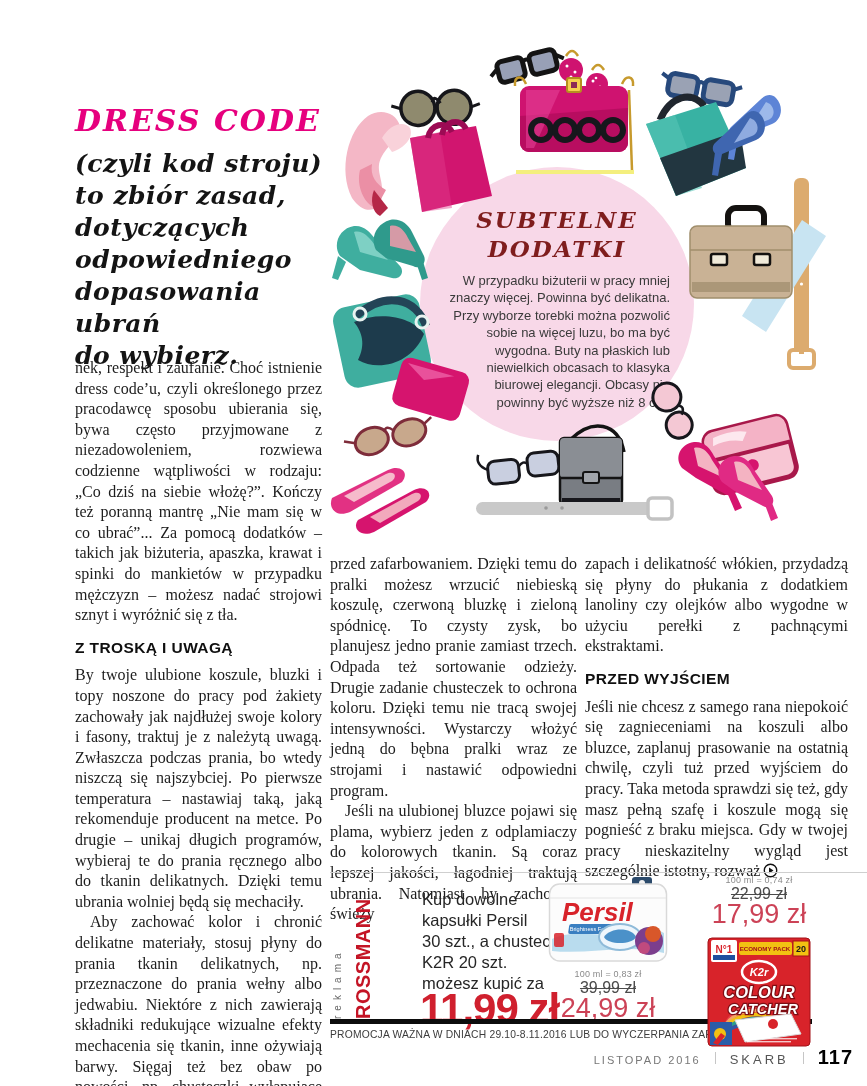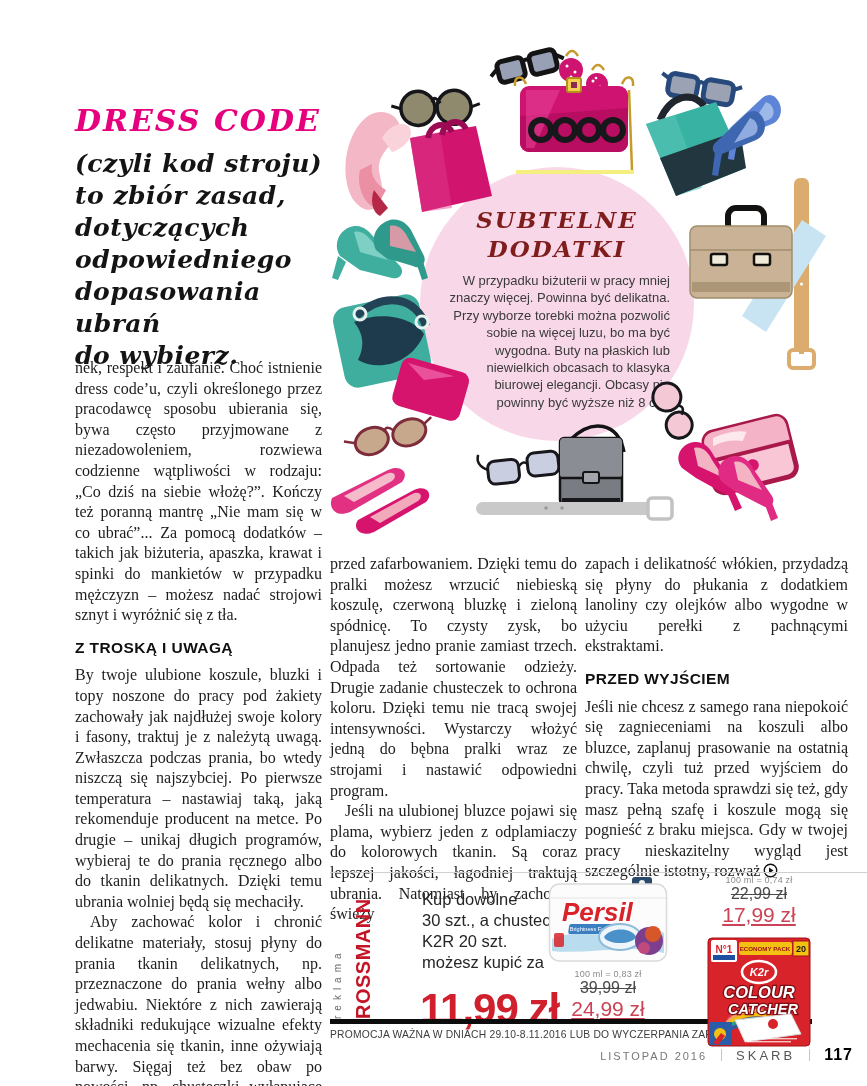--- a/index.html
+++ b/index.html
@@ -34,29 +34,29 @@
   .ad-brand{position:absolute;left:22px;top:14px;height:132px;writing-mode:vertical-rl;
             transform:rotate(180deg);font-size:20px;font-weight:bold;letter-spacing:.5px;color:#c41425;}
   .ad-offer{position:absolute;left:92px;top:16px;width:180px;font-size:16.5px;line-height:21px;color:#262626;}
   .ad-price-main{position:absolute;left:90px;top:112px;font-size:42px;font-weight:bold;
                  letter-spacing:-1px;color:#d0202e;}
   .pack-block{position:absolute;text-align:center;}
   .persil-block{left:213px;top:4px;width:130px;}
   .k2r-block{left:368px;top:2px;width:122px;z-index:3;}
   .unit-price{font-size:9px;color:#8a8a8a;letter-spacing:.2px;}
   .old-price{font-size:16px;color:#4a4a4a;text-decoration:line-through;line-height:18px;}
-  .new-price{font-size:21px;color:#cc4256;line-height:23px;text-decoration:underline;}
+  .new-price{font-size:27px;color:#cc4256;line-height:23px;}
   .ad-bar{position:absolute;left:0;top:146px;width:482px;height:5px;background:#0c0c0c;z-index:2;}
   .ad-disclaimer{position:absolute;left:0;top:156px;font-size:10.3px;color:#3c3c3c;letter-spacing:.2px;}
   
   .footer{position:absolute;right:14px;top:1046px;display:flex;align-items:baseline;gap:14px;
           font-family:"Liberation Sans",sans-serif;}
   .footer .issue{font-size:11px;letter-spacing:2px;color:#777;}
   .footer .mag{font-size:13px;letter-spacing:3px;color:#555;}
-  .footer .pageno{font-size:16px;font-weight:bold;color:#000;letter-spacing:1px;}
+  .footer .pageno{font-size:20px;font-weight:bold;color:#000;letter-spacing:1px;}
   .footer .fsep{width:1px;height:12px;background:#c6c6c6;align-self:center;}
   .persil-logo{font-family:"Liberation Sans",sans-serif;font-weight:bold;font-style:italic;}
   .k2r-big{font-family:"Liberation Sans",sans-serif;font-weight:bold;font-style:italic;
            fill:#fff;stroke:#7e0e14;stroke-width:2.5px;paint-order:stroke;}
 </style>
 </head>
 <body>
 
 <div id="page">
 
@@ -265,20 +265,21 @@
           <polygon points="8,6 14,10 8,14" fill="#111"></polygon>
         </svg></p>
   </div>
 
   <div class="ad">
     <div class="ad-reklama">reklama</div>
     <div class="ad-brand">ROSSMANN</div>
 
     <div class="ad-offer">
       <div>Kup dowolne</div>
+      <div>kapsułki Persil</div>
       <div>30 szt., a chusteczki</div>
       <div>K2R 20 szt.</div>
       <div>możesz kupić za</div>
     </div>
     <div class="ad-price-main">11,99 zł</div>
 
     <div class="pack-block persil-block">
       <svg width="120" height="88" viewBox="0 0 120 88">
         <rect x="84" y="0" width="20" height="12" rx="3" fill="#2b4a6b"></rect>
         <circle cx="94" cy="6" r="3" fill="#f2f2f2"></circle>

